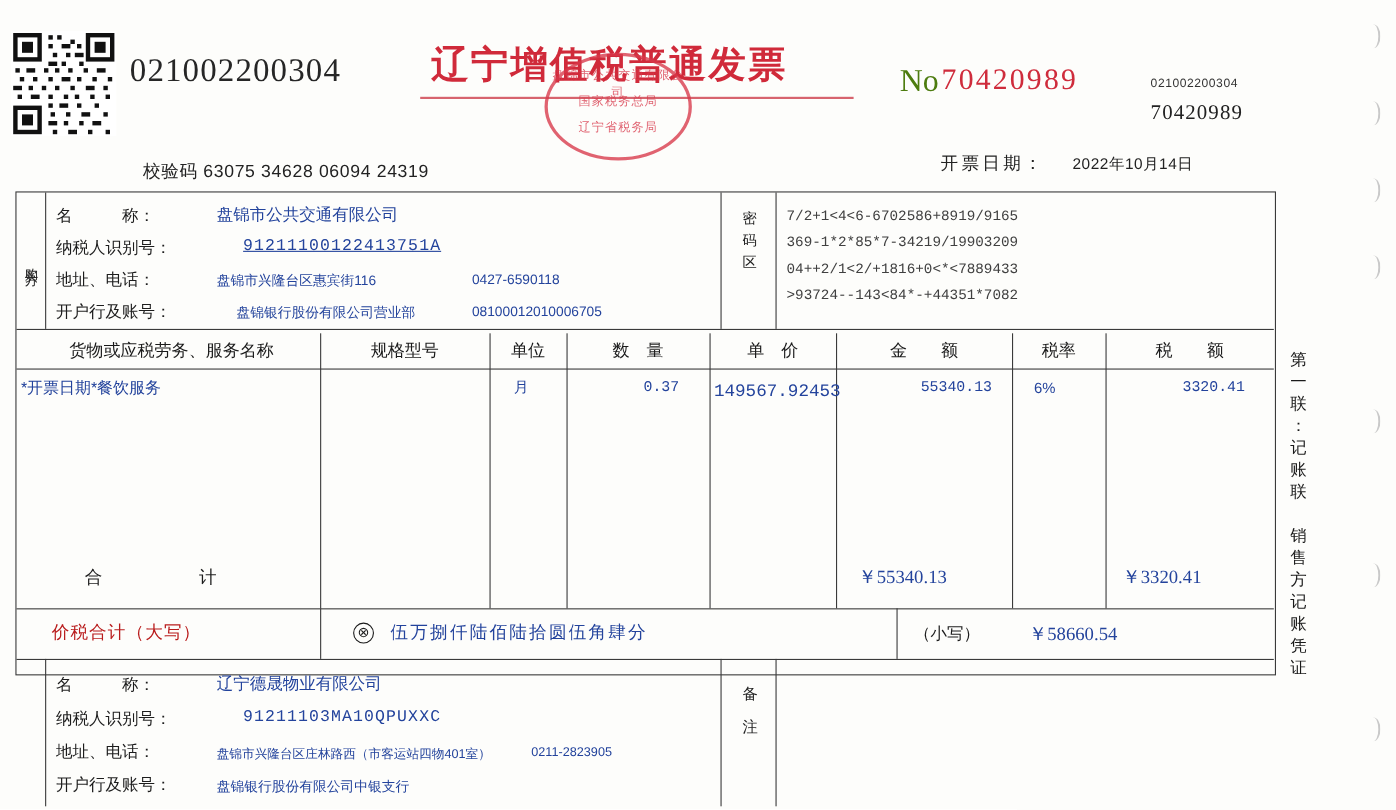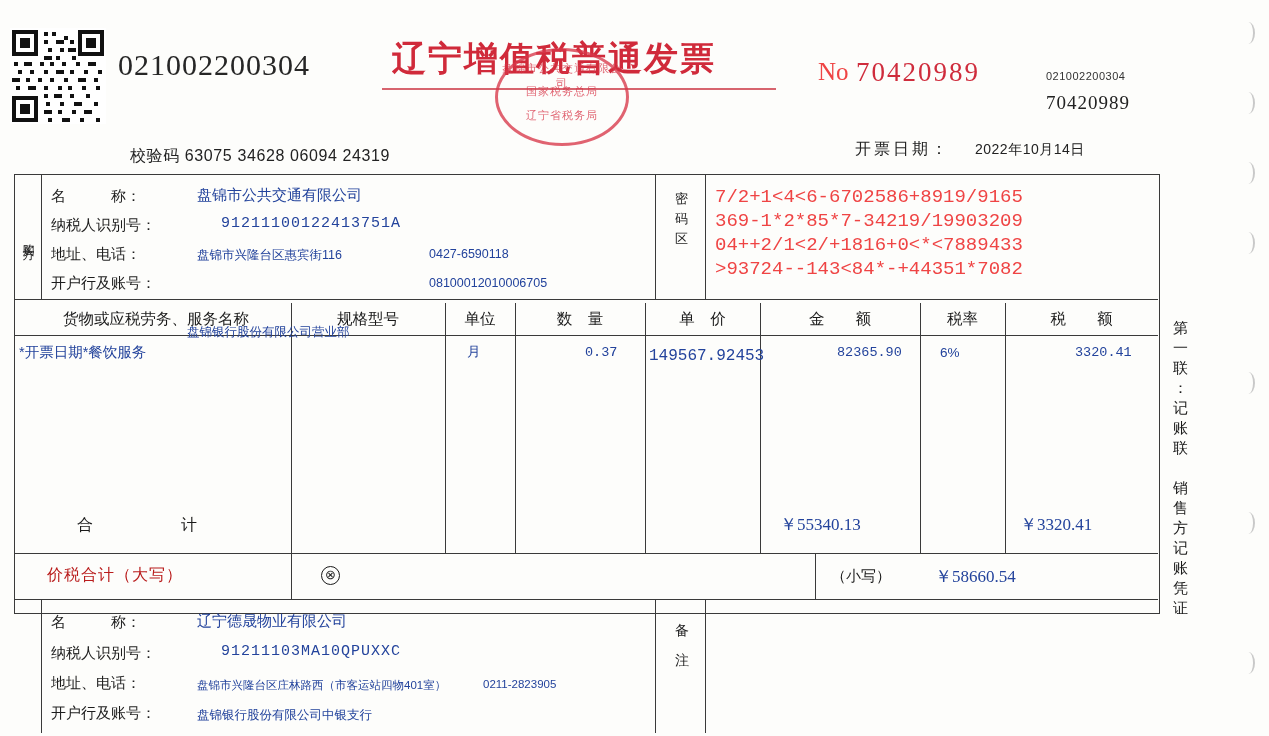--- a/index.html
+++ b/index.html
@@ -84,22 +84,22 @@
     letter-spacing: 1px;
   }
   .seal-t1 { top: 10px; }
   .seal-t2 { top: 33px; }
   .seal-t3 { top: 57px; }
 
   .no-label {
     position: absolute;
     left: 818px;
     top: 58px;
-    font-size: 25px;
-    color: #ef4444;
+    font-size: 29px;
+    color: #4d7c0f;
     font-family: "Liberation Serif", serif;
   }
   .no-value {
     position: absolute;
     left: 856px;
     top: 57px;
     font-size: 27px;
     color: #cf2c3c;
     letter-spacing: 2px;
     font-family: "Liberation Serif", serif;
@@ -210,23 +210,23 @@
     position: absolute;
     font-size: 13px;
     text-align: center;
     color: #222;
     line-height: 20px;
     letter-spacing: 1px;
   }
   .cipher-lines {
     position: absolute;
     font-family: "Liberation Mono", monospace;
-    font-size: 19px;
+    font-size: 13px;
     line-height: 24px;
-    color: #ef4444;
+    color: #404040;
     white-space: pre;
   }
 
   
   .col-head {
     position: absolute;
     font-size: 15.5px;
     color: #1a1a1a;
     text-align: center;
     white-space: nowrap;
@@ -458,28 +458,28 @@
     <div class="vline" style="left:690px; top:424px; height:134px;"></div>
 
     <div class="side-band" style="top:0;">
       <span>购买方</span>
     </div>
 
     <div class="fld-label" style="left:36px; top:12px;">名　　　称：</div>
     <div class="fld-value" style="left:182px; top:11px;">盘锦市公共交通有限公司</div>
 
     <div class="fld-label" style="left:36px; top:41px;">纳税人识别号：</div>
-    <div class="fld-value mono" style="left:206px; top:40px;">91211100122413751A</div>
+    <div class="fld-value mono" style="left:206px; top:40px;text-decoration:underline;">91211100122413751A</div>
 
     <div class="fld-label" style="left:36px; top:70px;">地址、电话：</div>
     <div class="fld-value small" style="left:182px; top:72px;">盘锦市兴隆台区惠宾街116</div>
     <div class="fld-value small" style="left:414px; top:72px;">0427-6590118</div>
 
     <div class="fld-label" style="left:36px; top:99px;">开户行及账号：</div>
-    <div class="fld-value small" style="left:172px; top:101px;margin-top:48px;">盘锦银行股份有限公司营业部</div>
+    <div class="fld-value small" style="left:200px; top:101px;">盘锦银行股份有限公司营业部</div>
     <div class="fld-value small" style="left:414px; top:101px;">08100012010006705</div>
 
     <div class="cipher-band" style="left:645px; top:14px; width:44px;">密<br>码<br>区</div>
     <div class="cipher-lines" style="left:700px; top:10px;">7/2+1&lt;4&lt;6-6702586+8919/9165
 369-1*2*85*7-34219/19903209
 04++2/1&lt;2/+1816+0&lt;*&lt;7889433
 &gt;93724--143&lt;84*-+44351*7082</div>
 
     <div class="col-head" style="left:10px; top:134px; width:262px;">货物或应税劳务、服务名称</div>
     <div class="col-head" style="left:280px; top:134px; width:146px;">规格型号</div>
@@ -487,30 +487,31 @@
     <div class="col-head" style="left:504px; top:134px; width:122px;">数　量</div>
     <div class="col-head" style="left:634px; top:134px; width:107px;">单　价</div>
     <div class="col-head" style="left:749px; top:134px; width:152px;">金　　额</div>
     <div class="col-head" style="left:909px; top:134px; width:77px;">税率</div>
     <div class="col-head" style="left:994px; top:134px; width:145px;">税　　额</div>
 
     <div class="item-name" style="left:4px; top:168px;">*开票日期*餐饮服务</div>
     <div class="cell-val cn" style="left:452px; top:168px;">月</div>
     <div class="cell-val" style="left:570px; top:170px;">0.37</div>
     <div class="cell-val" style="left:634px; top:172px; font-size:16px;">149567.92453</div>
-    <div class="cell-val" style="left:822px; top:170px;">82365.90</div>
+    <div class="cell-val" style="left:822px; top:170px;">55340.13</div>
     <div class="cell-val cn" style="left:925px; top:170px;">6%</div>
     <div class="cell-val" style="left:1060px; top:170px;">3320.41</div>
 
     <div class="total-label" style="left:62px; top:340px;">合　　　计</div>
     <div class="total-amt" style="left:765px; top:338px;">￥55340.13</div>
     <div class="total-amt" style="left:1005px; top:338px;">￥3320.41</div>
 
     <div class="grand-label" style="left:32px; top:390px;">价税合计（大写）</div>
     <div class="xmark" style="left:306px; top:391px;">⊗</div>
+    <div class="grand-cn" style="left:340px; top:390px;">伍万捌仟陆佰陆拾圆伍角肆分</div>
     <div class="grand-small-label" style="left:816px; top:392px;">（小写）</div>
     <div class="grand-amt" style="left:920px; top:390px;">￥58660.54</div>
 
     <div class="side-band" style="top:424px; height:134px;"></div>
 
     <div class="fld-label" style="left:36px; top:438px;">名　　　称：</div>
     <div class="fld-value" style="left:182px; top:437px;">辽宁德晟物业有限公司</div>
 
     <div class="fld-label" style="left:36px; top:469px;">纳税人识别号：</div>
     <div class="fld-value mono" style="left:206px; top:468px;">91211103MA10QPUXXC</div>

